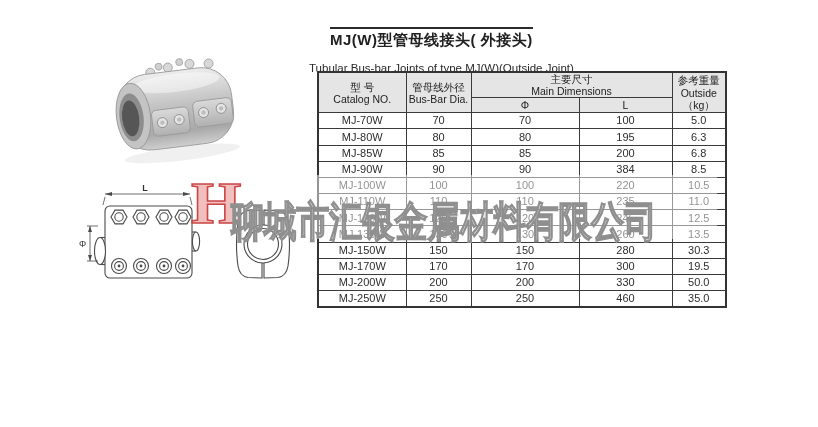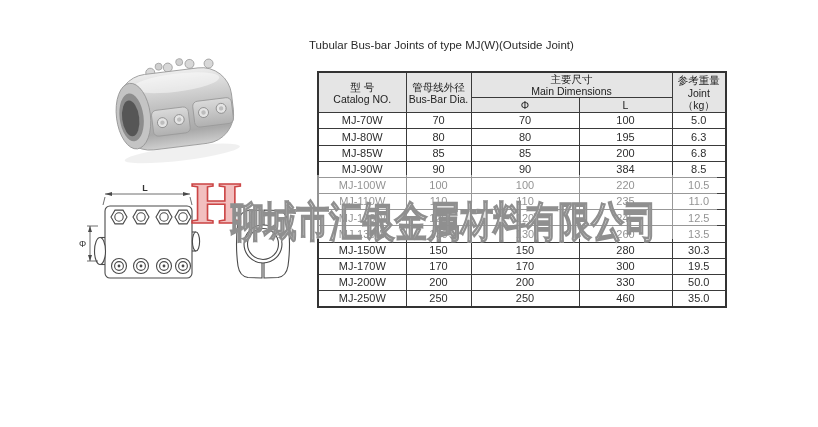--- a/index.html
+++ b/index.html
@@ -192,20 +192,21 @@
 
     <g>
       <path class="dwgfill" d="M184,29 L170,29.5 C163,30.5 161,35 160,41 C159,48 158.5,55 158.5,63 C158.5,71 159,78 160,85 C161,91 163,95.5 170,96.5 L184,97 Z"></path>
       <path class="dwgfill" d="M186,29 L200,29.5 C207,30.5 209,35 210,41 C211,48 211.5,55 211.5,63 C211.5,71 211,78 210,85 C209,91 207,95.5 200,96.5 L186,97 Z"></path>
       <circle class="dwgfill" cx="185" cy="63" r="19"></circle>
       <circle class="dwgline" cx="185" cy="63" r="15.5"></circle>
     </g>
   </svg>
 
   <div class="titleblock">
+    <div class="title-cn">MJ(W)型管母线接头( 外接头)</div>
     <div class="title-en">Tubular Bus-bar Joints of type MJ(W)(Outside Joint)</div>
   </div>
 
   <table class="spec">
     <colgroup>
       <col style="width:88px">
         <col style="width:65px">
         <col style="width:108px">
         <col style="width:93px">
         <col style="width:54px">
@@ -219,21 +220,21 @@
         <th rowspan="2">
           <span class="thline">管母线外径</span>
           <span class="thline">Bus-Bar Dia.</span>
         </th>
         <th colspan="2">
           <span class="thline">主要尺寸</span>
           <span class="thline">Main Dimensions</span>
         </th>
         <th rowspan="2">
           <span class="thline">参考重量</span>
-          <span class="thline">Joint</span>
+          <span class="thline">Outside</span>
           <span class="thline">（kg）</span>
         </th>
       </tr>
       <tr class="h2">
         <th>Φ</th>
         <th>L</th>
       </tr>
     </thead>
     <tbody>
         <tr>

